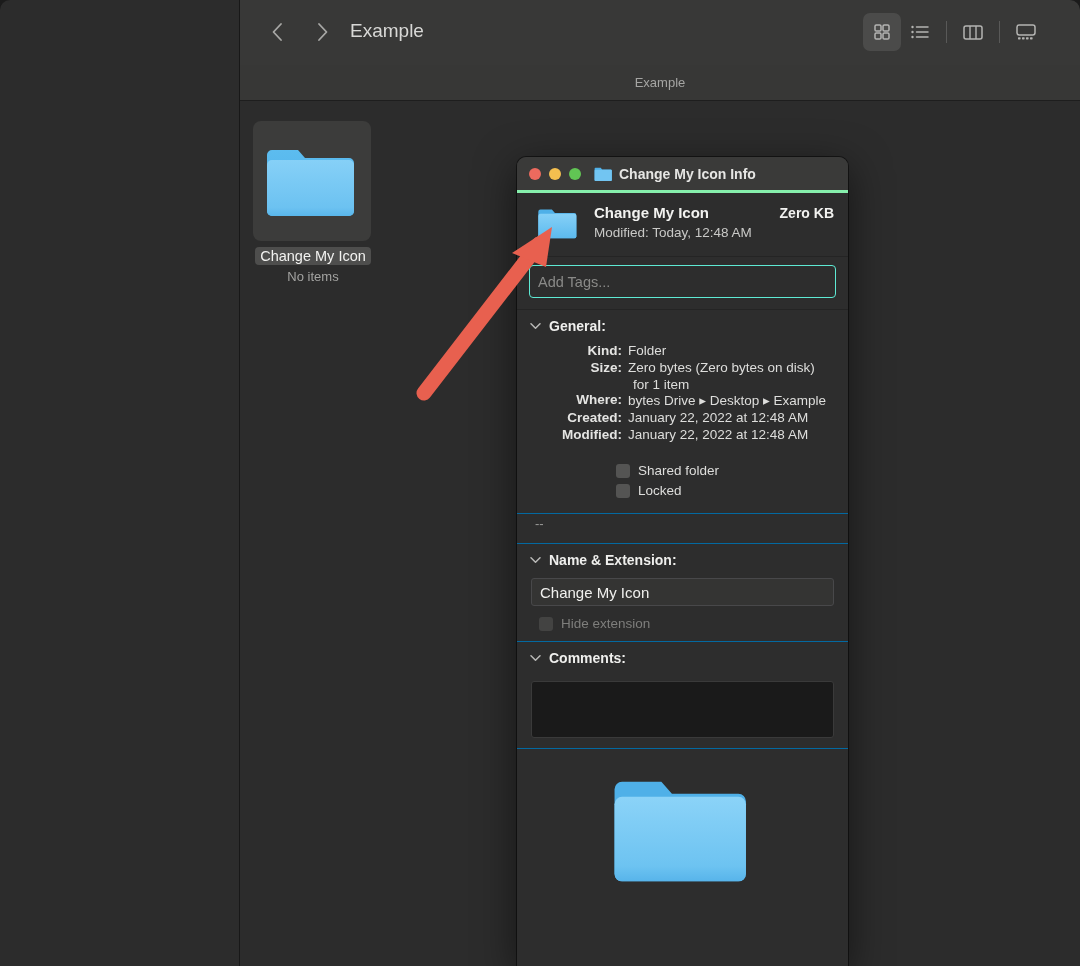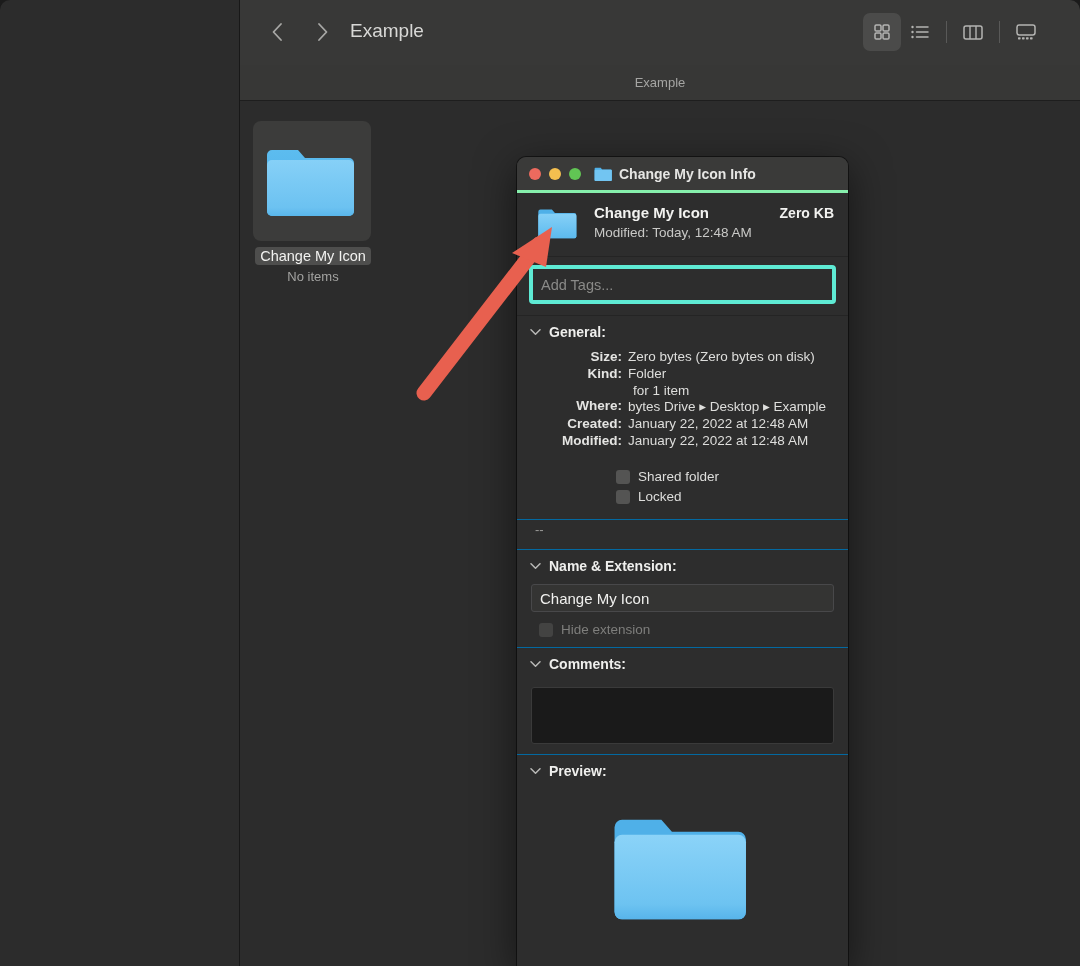--- a/index.html
+++ b/index.html
@@ -241,21 +241,21 @@
     margin-top: 1px;
   }
 
   
   #tags-row {
     padding: 8px 12px 11px 12px;
     border-bottom: 1px solid #242424;
   }
   #tags-field {
     height: 31px;
-    border: 4px solid #5eead4;
+    border: 1px solid #5eead4;
     border-radius: 4px;
     display: flex;
     align-items: center;
     padding-left: 8px;
     font-size: 14.5px;
     color: #8a8a88;
   }
 
   
   .section { border-bottom: 1px solid #0369a1; }
@@ -509,26 +509,26 @@
       <div class="section-head">
         <span class="chev">
           <svg width="11" height="8" viewBox="0 0 11 8">
               <path d="M1 1.8 L5.5 6.2 L10 1.8" fill="none" stroke="currentColor" stroke-width="1.5" stroke-linecap="round" stroke-linejoin="round"></path>
             </svg>
         </span>
         <span class="section-title">General:</span>
       </div>
       <div class="kv-table">
         <div class="kv-row">
+          <div class="kv-key">Kind:</div>
+          <div class="kv-val">Folder</div>
+        </div>
+        <div class="kv-row">
           <div class="kv-key">Size:</div>
           <div class="kv-val">Zero bytes (Zero bytes on disk)</div>
-        </div>
-        <div class="kv-row">
-          <div class="kv-key">Kind:</div>
-          <div class="kv-val">Folder</div>
         </div>
         <div class="kv-val cont">for 1 item</div>
         <div class="kv-row">
           <div class="kv-key">Where:</div>
           <div class="kv-val">bytes Drive ▸ Desktop ▸ Example</div>
         </div>
         <div class="kv-row">
           <div class="kv-key">Created:</div>
           <div class="kv-val">January 22, 2022 at 12:48 AM</div>
         </div>
@@ -575,28 +575,20 @@
           <svg width="11" height="8" viewBox="0 0 11 8">
               <path d="M1 1.8 L5.5 6.2 L10 1.8" fill="none" stroke="currentColor" stroke-width="1.5" stroke-linecap="round" stroke-linejoin="round"></path>
             </svg>
         </span>
         <span class="section-title">Comments:</span>
       </div>
       <div id="comments-box"></div>
     </div>
 
     <div class="section" style="border-bottom:none;">
-      <div class="section-head">
-        <span class="chev">
-          <svg width="11" height="8" viewBox="0 0 11 8">
-              <path d="M1 1.8 L5.5 6.2 L10 1.8" fill="none" stroke="currentColor" stroke-width="1.5" stroke-linecap="round" stroke-linejoin="round"></path>
-            </svg>
-        </span>
-        <span class="section-title">Preview:</span>
-      </div>
       <div id="preview-area">
         <svg width="145" height="115" viewBox="0 0 96 76">
           <defs>
             <linearGradient id="fbody3" x1="0" y1="0" x2="0" y2="1">
               <stop offset="0" stop-color="#8BD3F8"></stop>
                 <stop offset="0.82" stop-color="#6DC3F1"></stop>
               <stop offset="1" stop-color="#57B4EA"></stop>
             </linearGradient>
           </defs>
           <path d="M3 12 a5 5 0 0 1 5-5 h26 l7 8 h44 a5 5 0 0 1 5 5 v48 a5 5 0 0 1 -5 5 h-77 a5 5 0 0 1 -5 -5 z" fill="#4FB0E8"></path>

